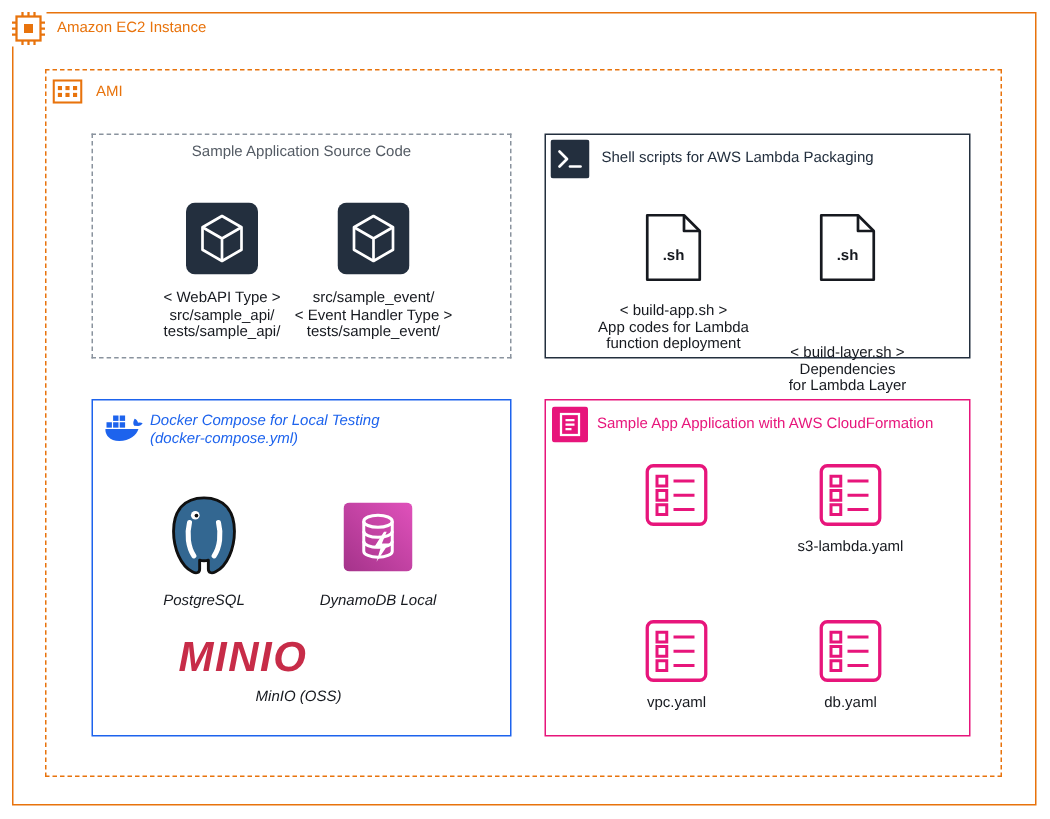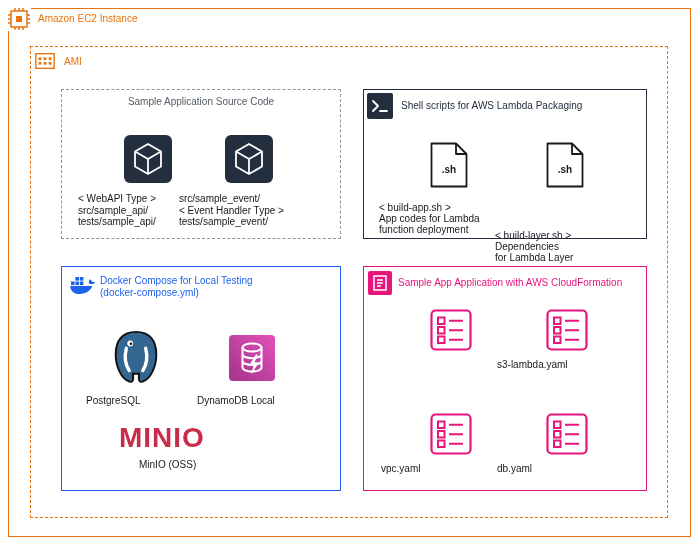--- a/index.html
+++ b/index.html
@@ -1,27 +1,27 @@
 <!DOCTYPE html>
 <html style="--orange: #E8730C; --dark: #232F3E; --gray: #8A939E; --gray-text: #545B64; --blue: #1D63ED; --pink: #E7157B; --magenta-1: #A4338A; --magenta-2: #E051BB; --minio-red: #C72C48; --pg-blue: #336791; --text: #16191F;"><head>
 <meta charset="utf-8">
 <style>
   html,body{margin:0;padding:0;background:#fff;font-family:"Liberation Sans",sans-serif;}
   .canvas{position:relative;width:700px;height:546px;background:#fff;overflow:hidden;}
   .box{position:absolute;box-sizing:border-box;}
   .abs{position:absolute;}
-  .node-label{position:absolute;font-size:10px;line-height:11.5px;color:var(--text);}
+  .node-label{position:absolute;text-align:center;font-size:10px;line-height:11.5px;color:var(--text);}
   .grp-label{position:absolute;font-size:10px;white-space:nowrap;}
   svg{display:block;}
   svg text{font-family:"Liberation Sans",sans-serif;}
   .outer-box{border:1px solid var(--orange);}
   .ami-box{border:1px dashed var(--orange);}
   .src-box{border:1px dashed var(--gray);}
   .shell-box{border:1px solid var(--dark);}
-  .docker-box{border:1px solid var(--blue);}
+  .docker-box{border:1px solid var(--blue);font-style:italic;}
   .cfn-box{border:1px solid var(--pink);}
   .minio-logo{position:absolute;text-align:left;font-size:28px;font-weight:800;letter-spacing:1px;color:var(--minio-red);}
 </style>
 </head>
 <body>
 
 <div class="canvas">
 
   <div class="box outer-box" style="left:8px;top:8px;width:683px;height:529px;"></div>
   <div class="abs" style="left:7px;top:7px;width:24px;height:24px;background:#fff;">

